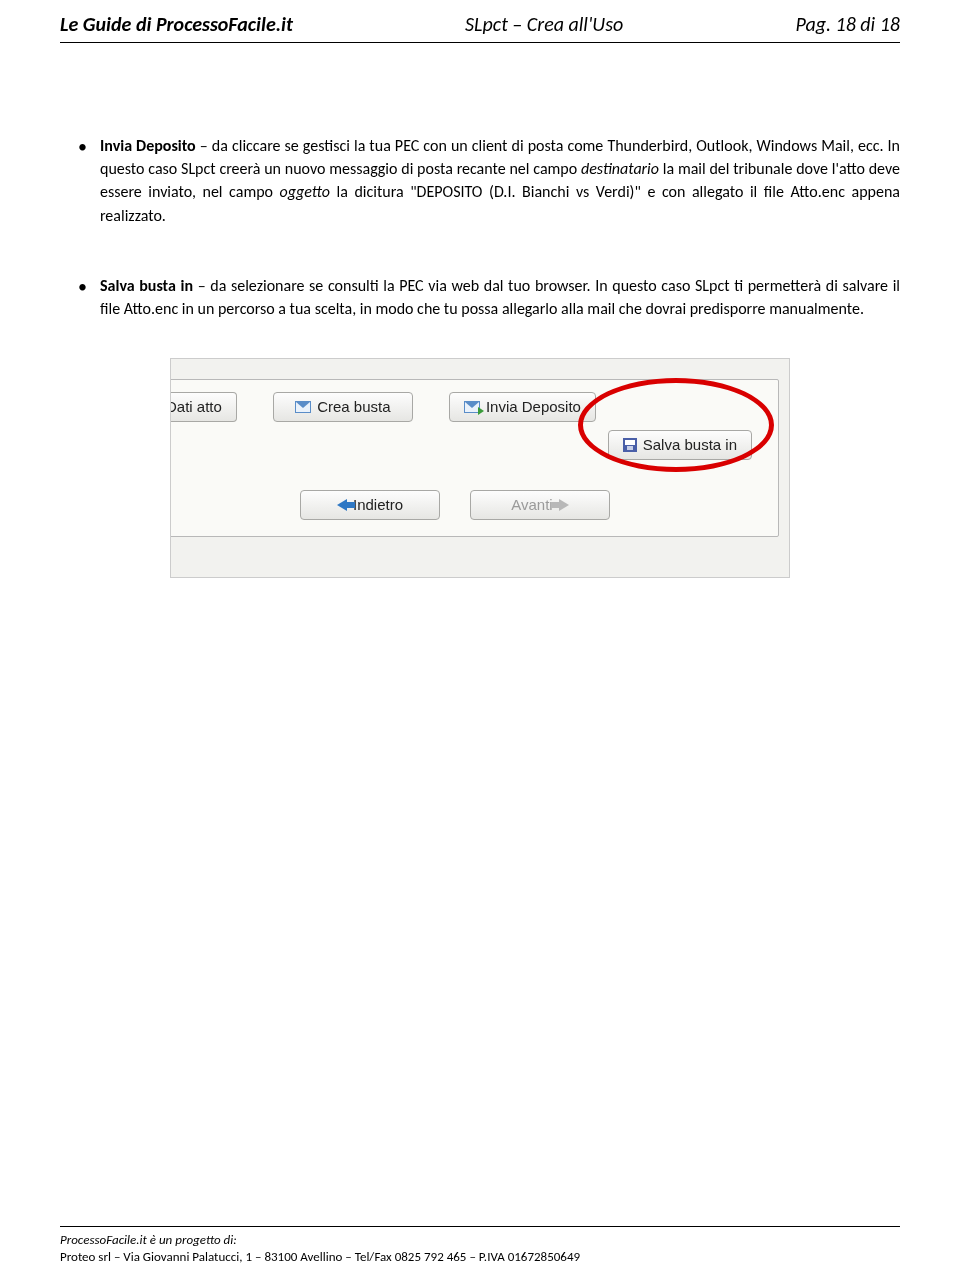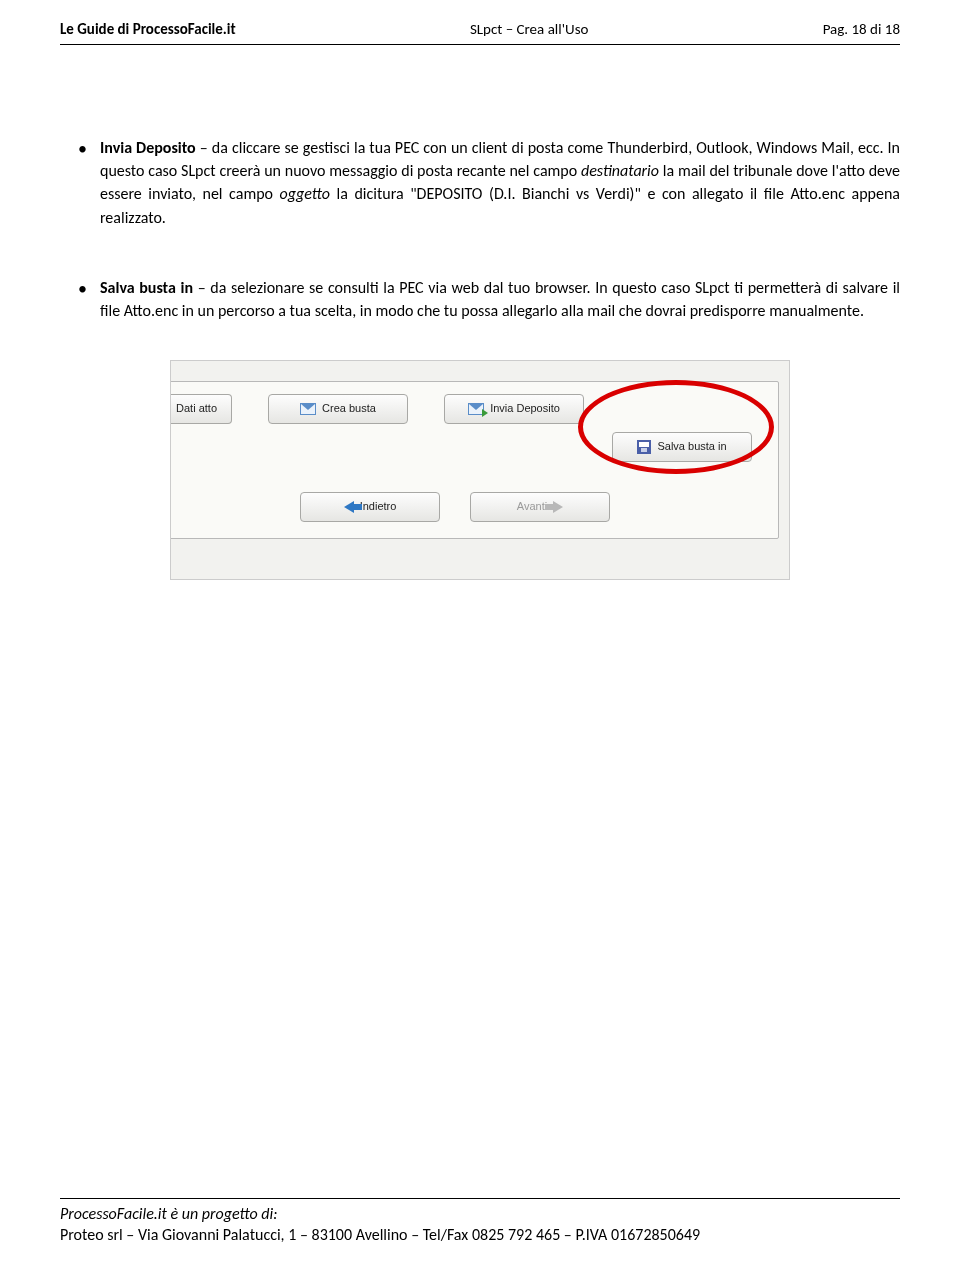--- a/index.html
+++ b/index.html
@@ -7,22 +7,23 @@
       font-family: Calibri, Arial, sans-serif;
       width: 960px;
       height: 1278px;
       background: #fff;
       position: relative;
       color: #000;
     }
     .page-header {
       display: flex;
       justify-content: space-between;
-      padding: 20px 60px 4px 60px;
-      font-size: 15px;
+      padding: 12px 60px 4px 60px;
+      font-size: 20px;
+      font-style: italic;
     }
     .page-header .left { font-weight: bold; }
     .header-rule {
       margin: 2px 60px 0 60px;
       border: none;
       border-top: 1.5px solid #000;
     }
     .content {
       padding: 44px 60px 0 60px;
       font-size: 16px;
@@ -88,21 +89,21 @@
       display: inline-flex;
       align-items: center;
       justify-content: center;
       gap: 6px;
       min-width: 140px;
       height: 30px;
       padding: 0 14px;
       background: linear-gradient(#fdfdfd, #e6e6e3);
       border: 1px solid #a8a8a5;
       border-radius: 4px;
-      font-size: 11px;
+      font-size: 15px;
       color: #222;
       font-family: Tahoma, Arial, sans-serif;
     }
     .ui-btn.disabled { color: #9a9a9a; }
     .ui-btn.partial {
       min-width: 80px;
       border-left: none;
       border-radius: 0 4px 4px 0;
       justify-content: flex-end;
       padding-right: 14px;
@@ -187,24 +188,24 @@
     .icon-arrow-right::before {
       content: "";
       position: absolute;
       right: 10px; top: -3px;
       width: 8px; height: 6px;
       background: #b8b8b8;
     }
 
     .page-footer {
       position: absolute;
-      bottom: 32px;
+      bottom: 12px;
       left: 60px;
       right: 60px;
-      font-size: 16px;
+      font-size: 13px;
       line-height: 1.35;
     }
     .footer-rule {
       border: none;
       border-top: 1.5px solid #000;
       margin-bottom: 4px;
     }
     .footer-lead { font-style: italic; }
     .footer-company { font-weight: normal; }
   </style>

